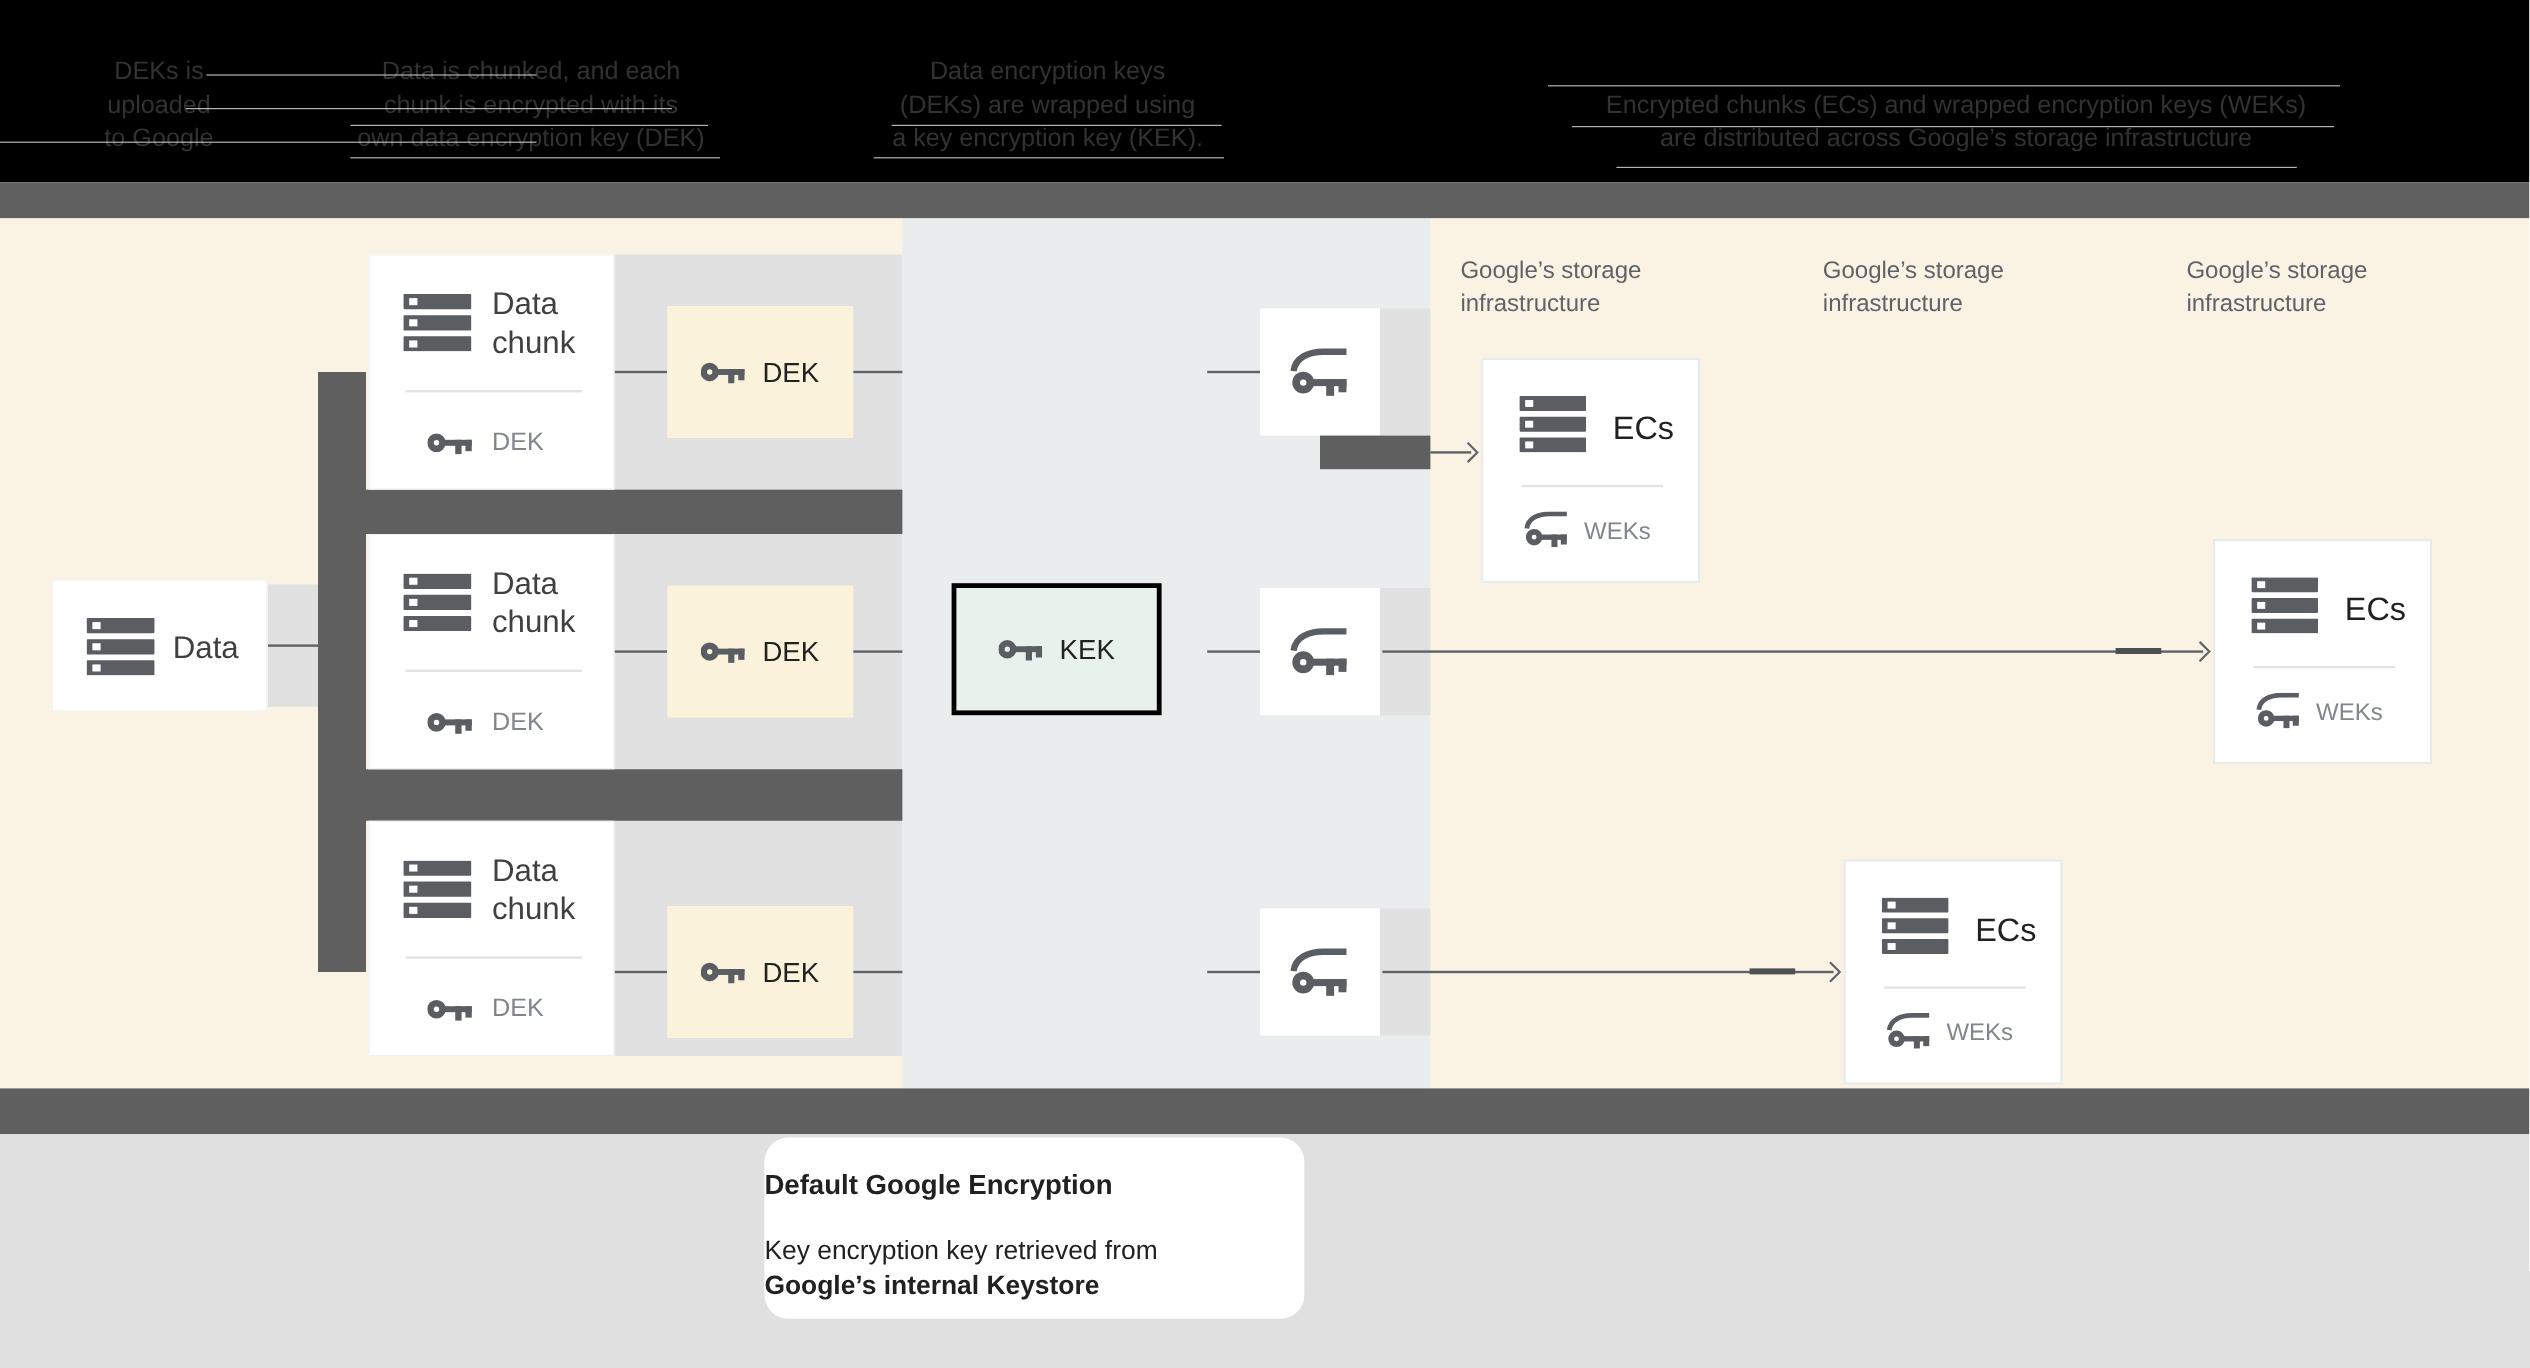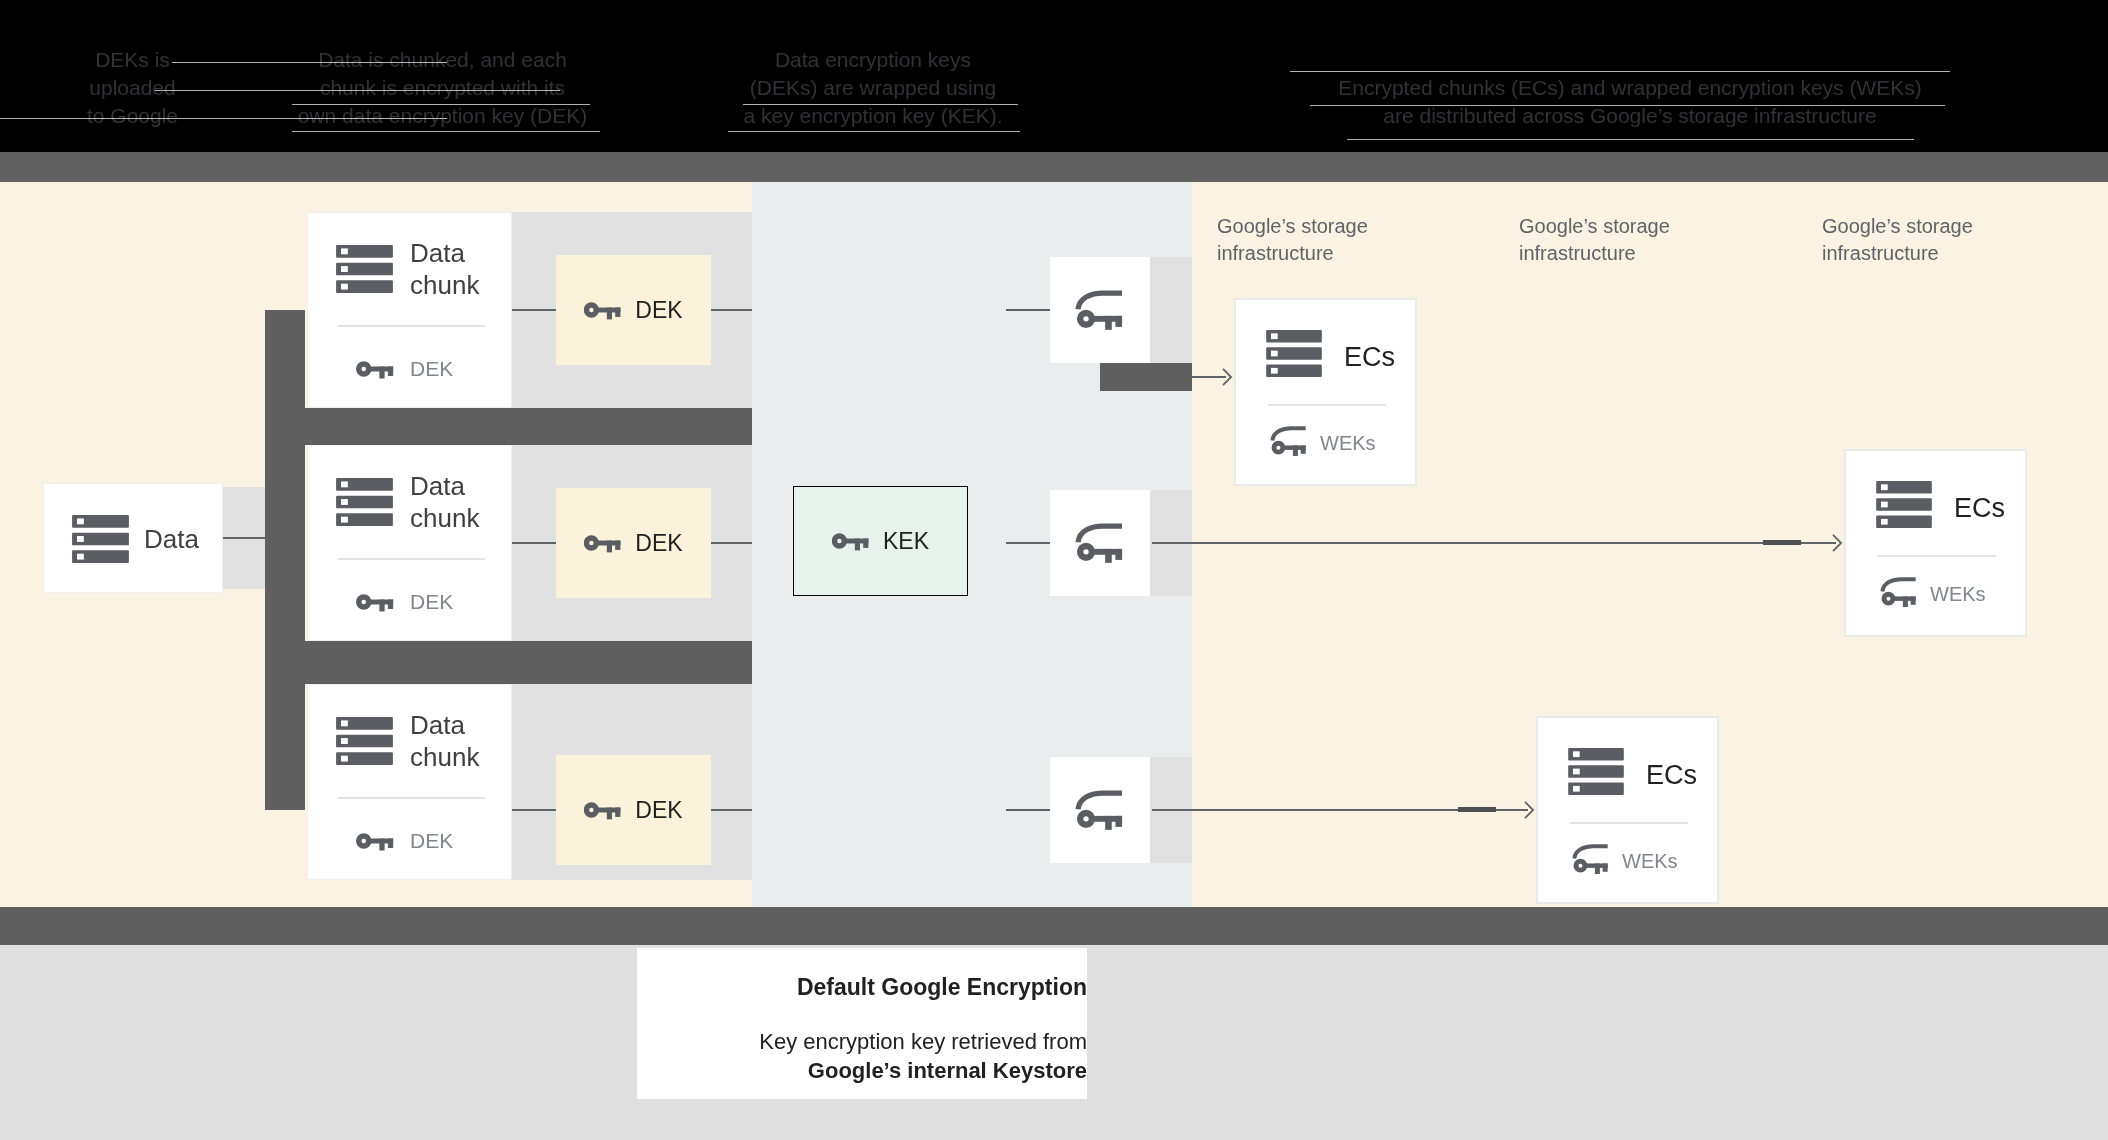--- a/index.html
+++ b/index.html
@@ -13,39 +13,39 @@
   .graybar{left:0;top:152px;width:2108px;height:30px;background:#606060;}
   
   .zone-y{background:#FAF3E3;}
   .zone-m{background:#E9EDED;}
   
   .dark{background:#5F5F5F;}
   .band{background:#E1E1E1;}
   .card{background:#ffffff;border:2px solid #E9EAEA;box-sizing:border-box;}
   .flatcard{background:#ffffff;border:1px solid #F0F0F0;box-sizing:border-box;}
   .chip{background:#FBF2DC;display:flex;align-items:center;justify-content:center;gap:14px;}
-  .kek{background:#E7F2EC;border:1px solid #000000;box-sizing:border-box;}
+  .kek{background:#E7F2EC;border:4px solid #000000;box-sizing:border-box;}
   .keybox{background:#ffffff;display:flex;align-items:center;justify-content:center;}
   .line{background:#5f6368;height:2px;}
   .dash{background:#4C5053;height:5px;}
   .icon{color:#5A5E62;}
   .t-big{font-size:26px;color:#404040;}
   .t-chip{font-size:23px;color:#212121;}
   .t-sub{font-size:21px;color:#80868B;}
   .t-weks{font-size:20px;color:#80868B;}
   .t-ecs{font-size:27px;color:#212121;}
   .divider{position:absolute;height:2px;background:#E3E3E3;}
   .glabel{position:absolute;color:#5F6368;font-size:20px;line-height:27px;}
   .glabel span{display:block;}
   .titleblock span{display:block;}
   
   .bottombar{left:0;top:907px;width:2108px;height:38px;background:#5F5F5F;}
   .bottomstrip{left:0;top:945px;width:2108px;height:195px;background:#E0E0E0;}
   .caption-box{position:absolute;left:637px;top:3px;width:450px;height:151px;background:#ffffff;
-               text-align:right;color:#212121;}
+               text-align:left;color:#212121;border-radius:20px;}
   .cap-title{font-weight:bold;font-size:23px;margin-top:26px;}
   .cap-line{font-size:22px;line-height:29px;}
   .cap-bold{font-weight:bold;}
   .chev{position:absolute;color:#5f6368;}
 </style>
 </head>
 <body>
 
 <svg width="0" height="0" style="position:absolute" aria-hidden="true">
   <defs>

